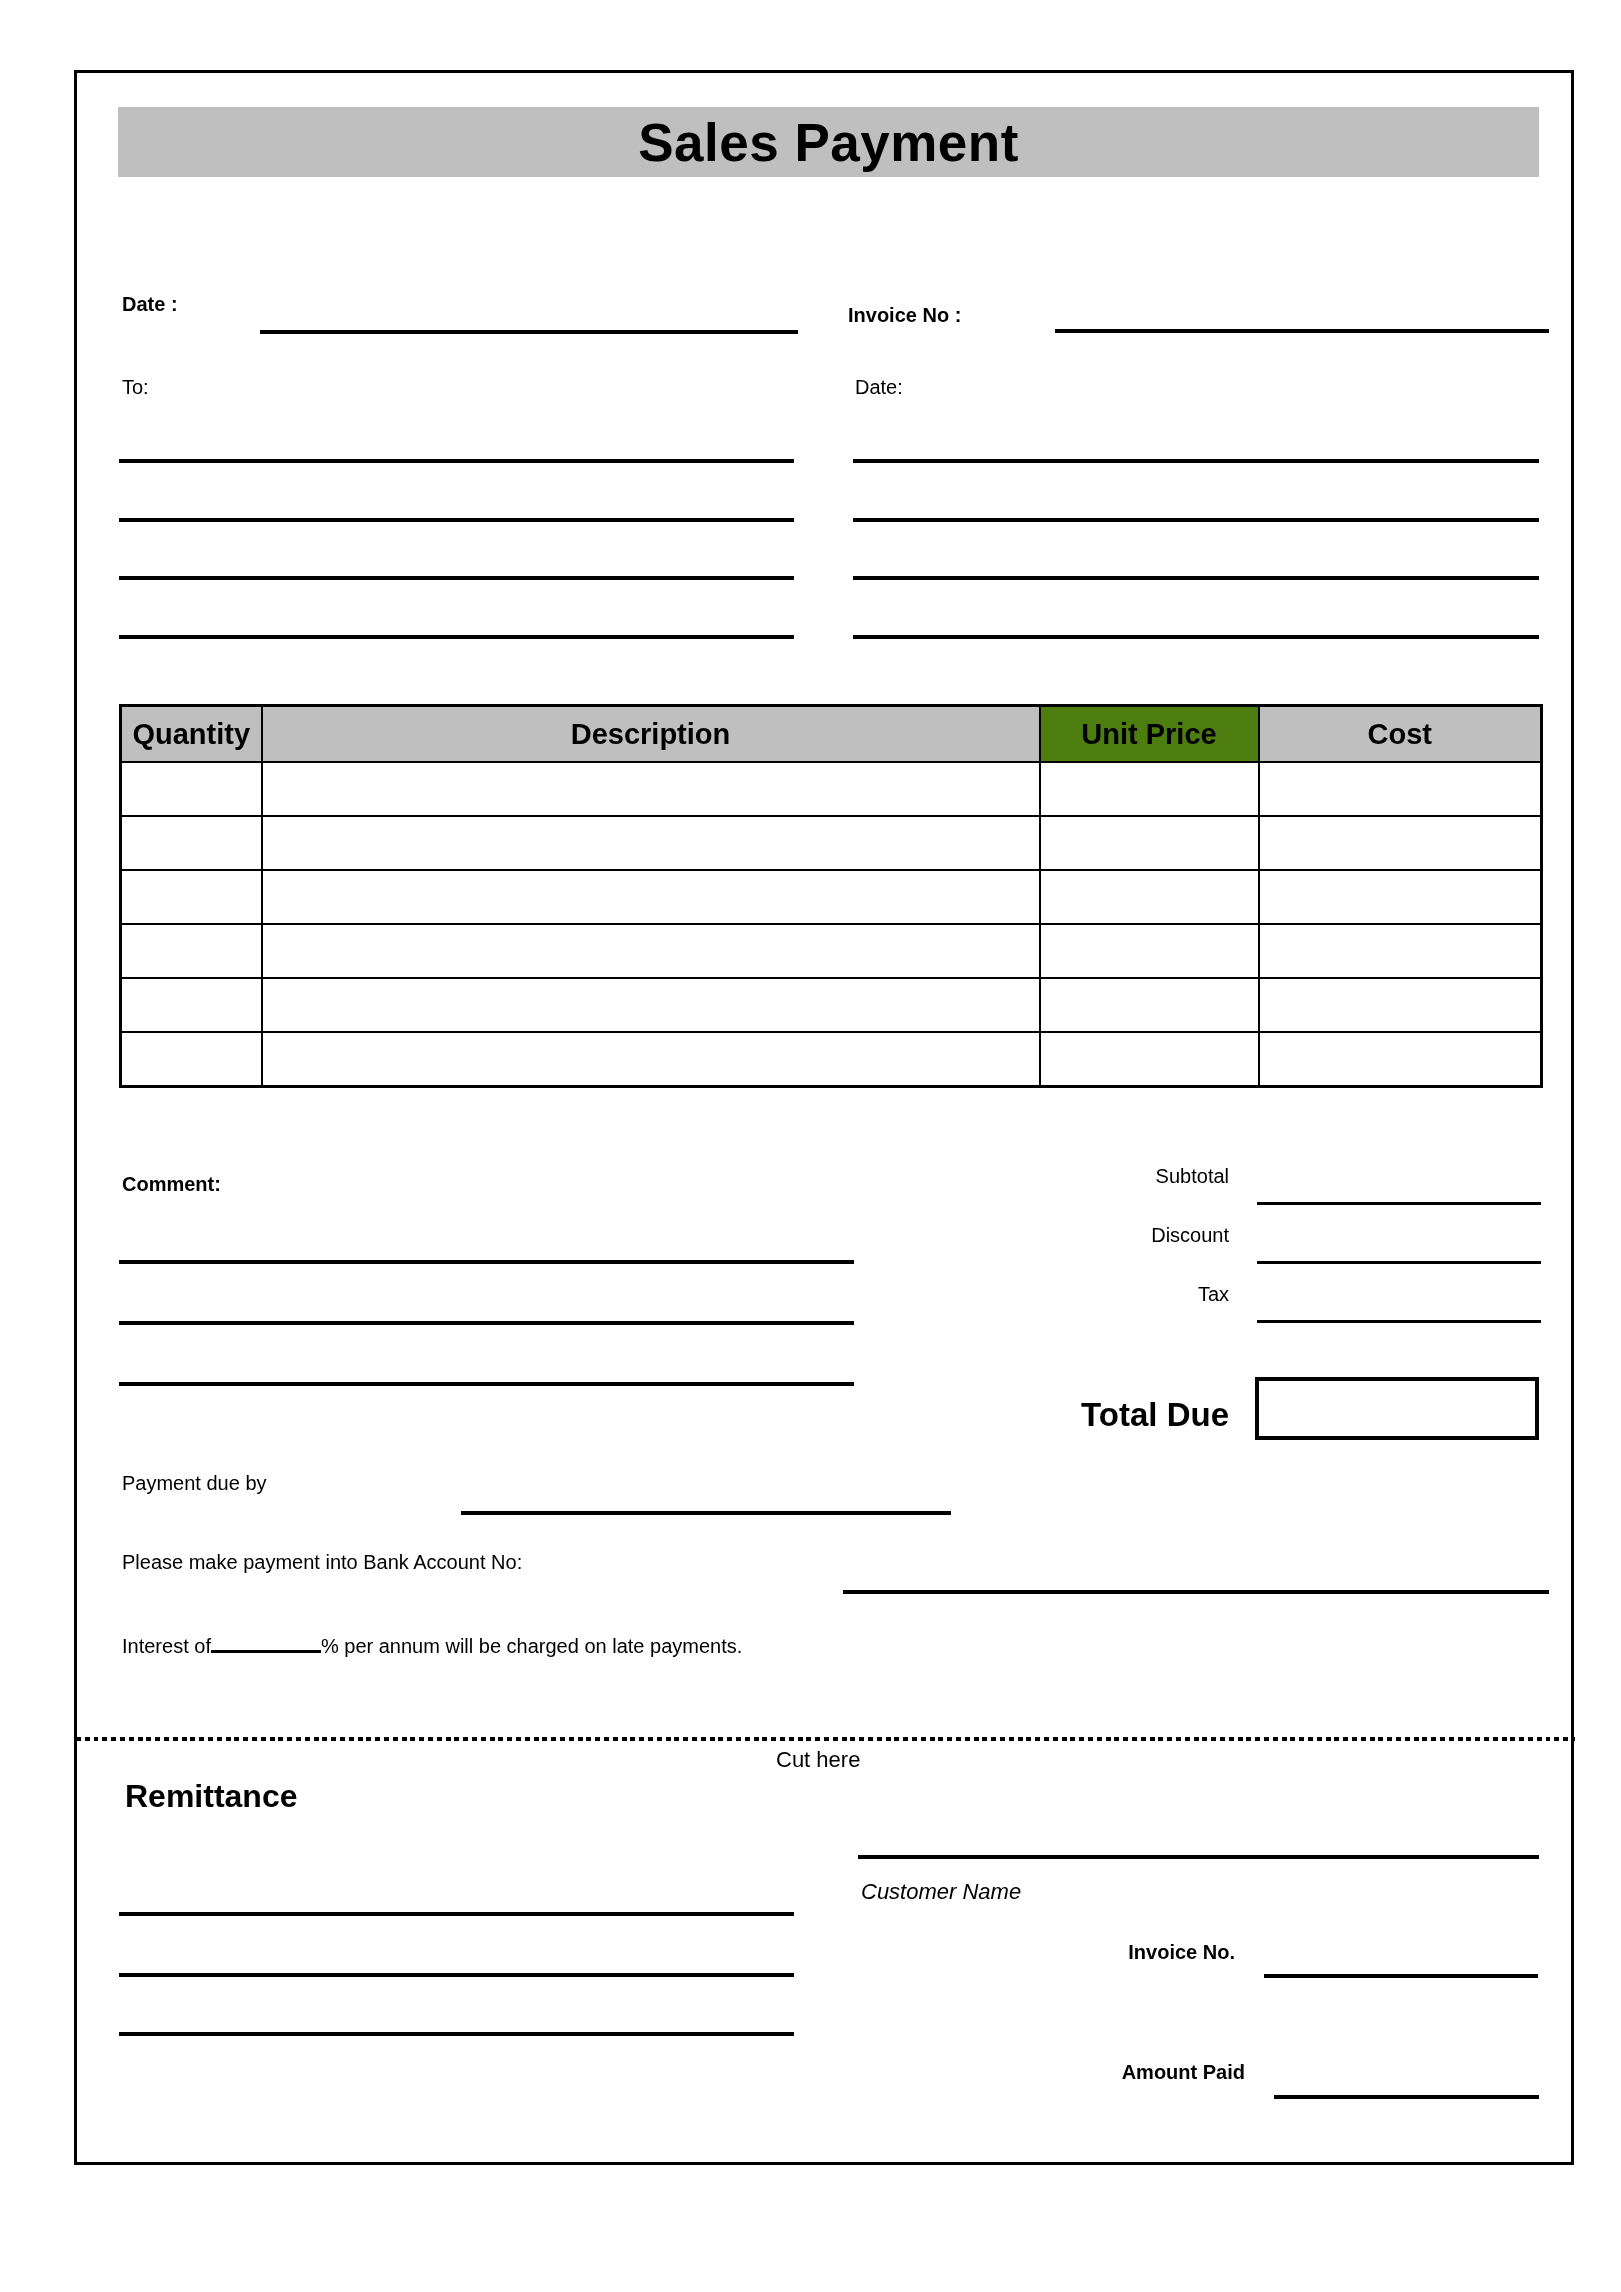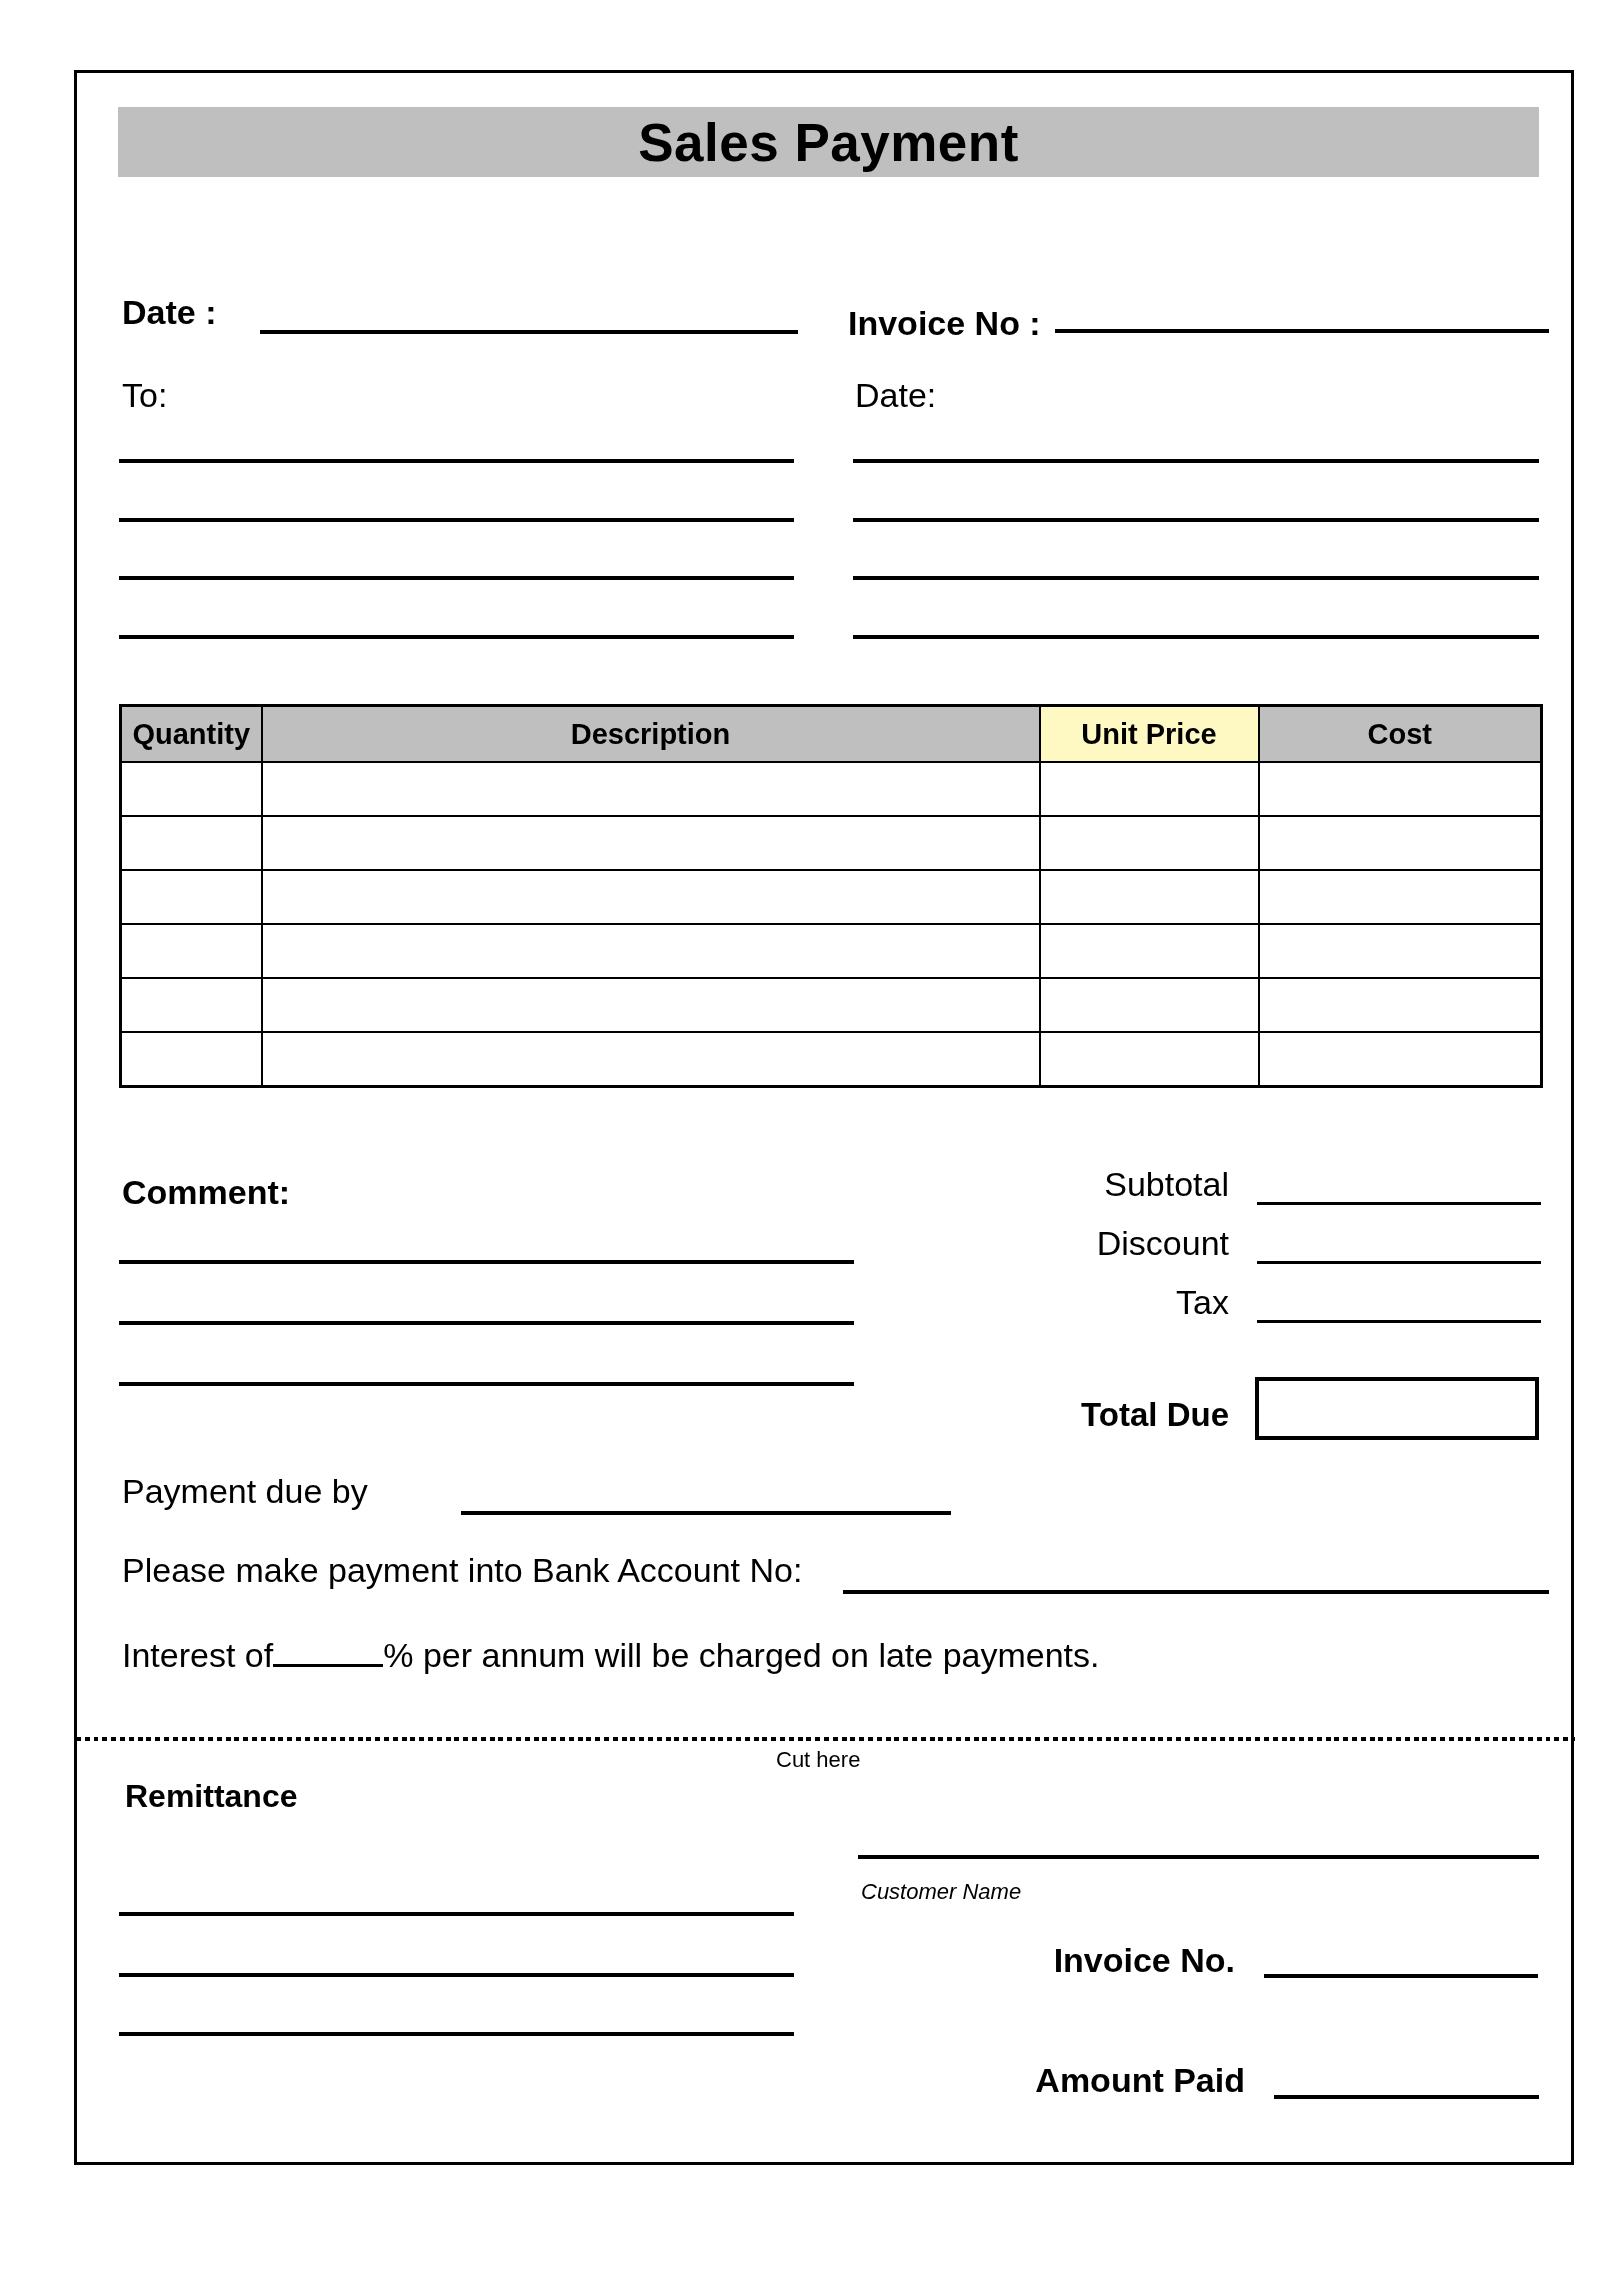--- a/index.html
+++ b/index.html
@@ -1,20 +1,20 @@
 <!DOCTYPE html>
 <html><head>
 <meta charset="utf-8">
 <style>
   html,body { margin:0; padding:0; background:#fff; }
   .page {
     position:relative; width:1621px; height:2293px; background:#ffffff;
     font-family:"Liberation Sans", sans-serif; color:#000; overflow:hidden;
   }
-  .lbl { position:absolute; font-size:34px; line-height:1.15; white-space:nowrap; }
+  .lbl { position:absolute; font-size:20px; line-height:1.15; white-space:nowrap; }
   .sm  { font-size:22px; }
   .bold { font-weight:bold; }
   .rt { text-align:right; }
   .fline { position:absolute; height:3.9px; background:#000; }
   .tline { position:absolute; height:2.9px; background:#000; }
 
   .frame {
     position:absolute; left:74px; top:70px; width:1494px; height:2089px;
     border:3.9px solid #000;
   }
@@ -86,21 +86,21 @@
       <colgroup>
         <col class="col-qty">
           <col class="col-desc">
           <col class="col-unit">
           <col class="col-cost">
       </colgroup>
       <thead>
         <tr>
           <th class="gray-fill" style="background: rgb(191, 191, 191);">Quantity</th>
           <th class="gray-fill" style="background: rgb(191, 191, 191);">Description</th>
-          <th class="gray-fill" style="background: #fef9c3;">Unit Price</th>
+          <th class="gray-fill" style="background: #4d7c0f;">Unit Price</th>
           <th class="gray-fill" style="background: rgb(191, 191, 191);">Cost</th>
         </tr>
       </thead>
       <tbody>
           <tr>
             <td></td>
             <td></td>
             <td></td>
             <td></td>
           </tr>

